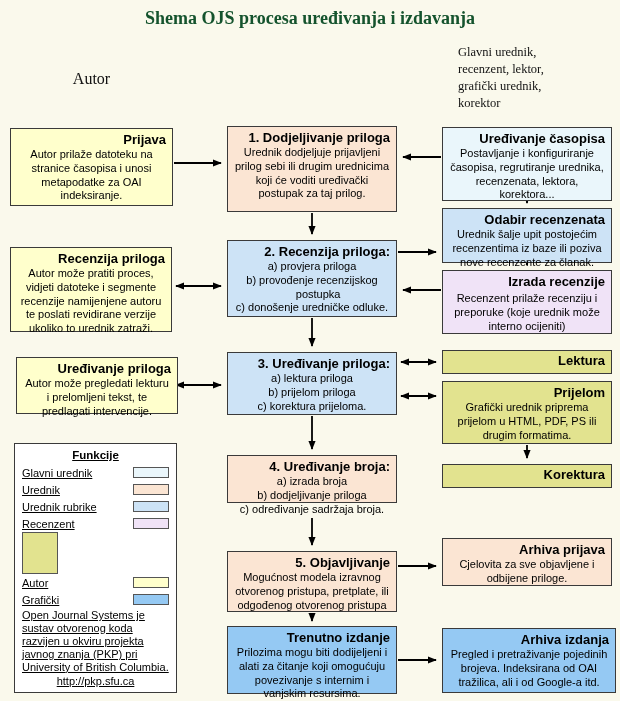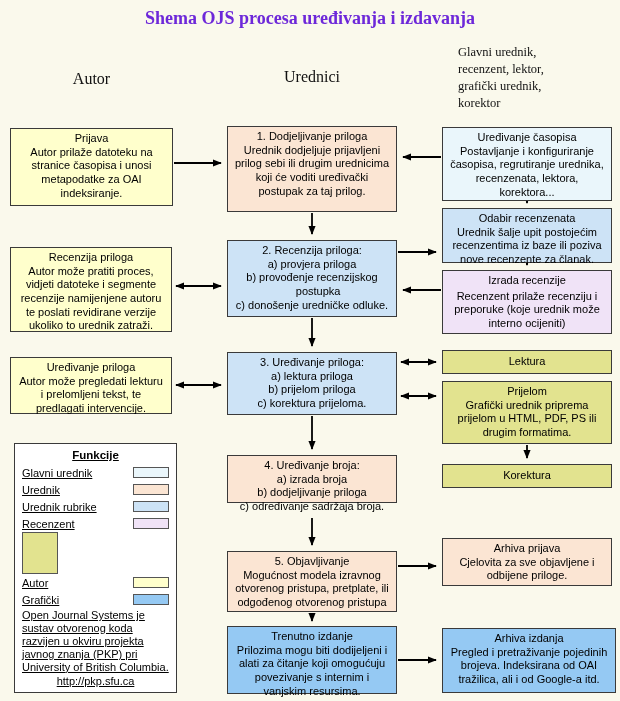--- a/index.html
+++ b/index.html
@@ -1,38 +1,38 @@
 <!DOCTYPE html>
 <html><head>
 <meta charset="utf-8">
 <style>
   html,body{margin:0;padding:0;}
   body{font-family:"Liberation Sans",sans-serif;}
   #stage{position:relative;width:620px;height:701px;overflow:hidden;background:#FAF9EC;}
 
   .main-title{position:absolute;left:0;top:8px;width:620px;text-align:center;
-    font-family:"Liberation Serif",serif;font-weight:bold;font-size:18px;color:#6d28d9;}
+    font-family:"Liberation Serif",serif;font-weight:bold;font-size:18px;color:#14532d;}
 
   .col-header{position:absolute;font-family:"Liberation Serif",serif;color:#111;}
   .col-header.autor{left:10px;top:70px;width:163px;text-align:center;font-size:16px;}
   .col-header.urednici{left:227px;top:68px;width:170px;text-align:center;font-size:16px;}
   .col-header.ostali{left:458px;top:44px;width:158px;text-align:left;font-size:12.5px;
     line-height:1.35;white-space:pre-line;}
 
   .box{position:absolute;border:1px solid #3a3a3a;box-sizing:border-box;
     padding:3px 6px 4px 6px;color:#000;}
-  .box .box-title{font-size:11px;font-weight:normal;text-align:center;line-height:1.25;}
+  .box .box-title{font-size:13px;font-weight:bold;text-align:right;line-height:1.25;}
   .box .box-body{font-size:11px;line-height:1.24;text-align:center;white-space:pre-line;}
   .box.title-only{display:flex;align-items:center;justify-content:center;}
   .box.title-only .box-title{width:100%;}
 
   
   #box-prijava{left:10px;top:128px;width:163px;height:78px;}
   #box-recenzija-autor{left:10px;top:247px;width:162px;height:85px;}
-  #box-uredjivanje-autor{left:10px;top:357px;width:162px;height:57px;}
+  #box-uredjivanje-autor{left:16px;top:357px;width:162px;height:57px;}
   #box-step1{left:227px;top:126px;width:170px;height:86px;}
   #box-step2{left:227px;top:240px;width:170px;height:77px;}
   #box-step3{left:227px;top:352px;width:170px;height:63px;}
   #box-step4{left:227px;top:455px;width:170px;height:48px;}
   #box-step5{left:227px;top:551px;width:170px;height:61px;}
   #box-trenutno{left:227px;top:626px;width:170px;height:68px;}
   #box-casopis{left:442px;top:127px;width:170px;height:74px;}
   #box-odabir{left:442px;top:208px;width:170px;height:55px;}
   #box-izrada{left:442px;top:270px;width:170px;height:64px;}
   #box-izrada .box-body{padding-top:2px;}
@@ -59,21 +59,20 @@
   #flow-arrows{position:absolute;left:0;top:0;width:620px;height:701px;pointer-events:none;}
 </style>
 </head>
 <body>
 
 <div id="stage" style="background-color: rgb(250, 249, 236);">
 
   <div class="main-title">Shema OJS procesa uređivanja i izdavanja</div>
 
   <div class="col-header autor">Autor</div>
-  <div class="col-header urednici">Urednici</div>
   <div class="col-header ostali">Glavni urednik,
 recenzent, lektor,
 grafički urednik,
 korektor</div>
 
   <svg id="flow-arrows" viewBox="0 0 620 701" xmlns="http://www.w3.org/2000/svg">
     <defs>
       <marker id="ah" viewBox="0 0 10 8" refX="9" refY="4" markerWidth="9" markerHeight="8" orient="auto-start-reverse" markerUnits="userSpaceOnUse">
         <path d="M0,0 L10,4 L0,8 Z" fill="#000"></path>
       </marker>

